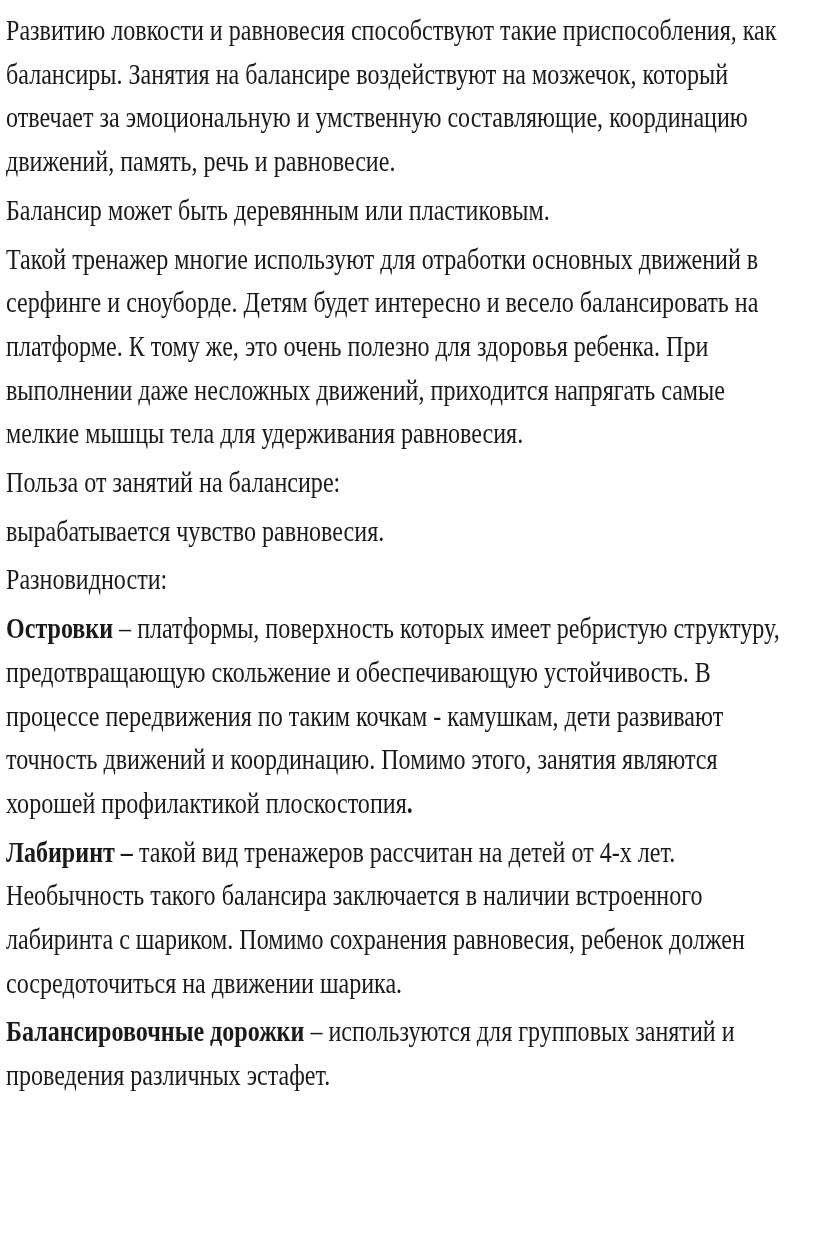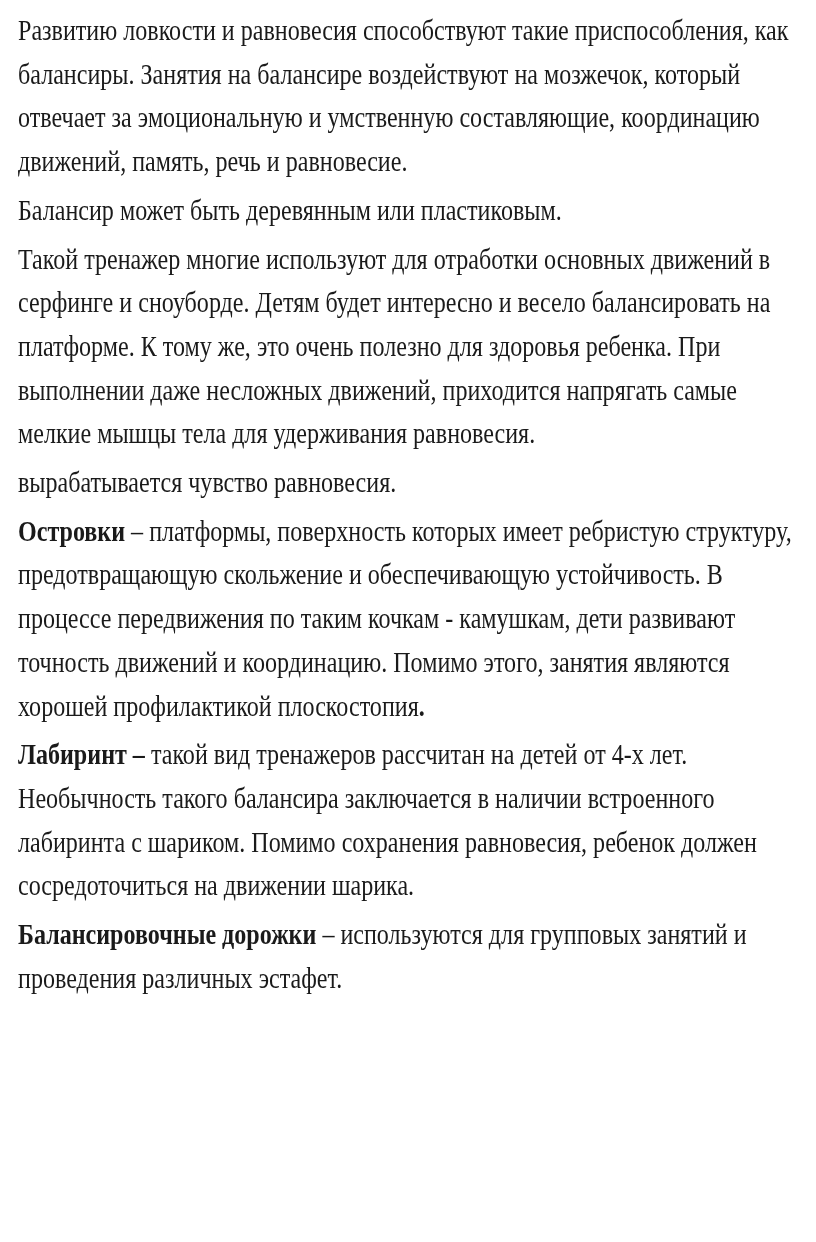--- a/index.html
+++ b/index.html
@@ -14,21 +14,21 @@
     box-sizing: border-box;
     padding: 9px 0 0 2px;
     background: #ffffff;
     overflow: hidden;
     font-family: "Liberation Serif", "DejaVu Serif", serif;
     font-size: 29px;
     color: #1a1a1a;
     -webkit-font-smoothing: antialiased;
   }
   .para {
-    margin: 0 0 5px 16px;
+    margin: 0 0 5px 4px;
   }
   .line {
     line-height: 43.7px;
     white-space: nowrap;
     transform: scaleX(0.83);
     transform-origin: 0 50%;
   }
   .line b {
     font-weight: bold;
   }
@@ -50,28 +50,34 @@
   </div>
 
   <div class="para">
     <div class="line">Такой тренажер многие используют для отработки основных движений в</div>
     <div class="line">серфинге и сноуборде. Детям будет интересно и весело балансировать на</div>
     <div class="line">платформе. К тому же, это очень полезно для здоровья ребенка. При</div>
     <div class="line">выполнении даже несложных движений, приходится напрягать самые</div>
     <div class="line">мелкие мышцы тела для удерживания равновесия.</div>
   </div>
 
+  <div class="para">
+    <div class="line">Польза от занятий на балансире:</div>
+  </div>
 
 
 
 
   <div class="para">
     <div class="line">вырабатывается чувство равновесия.</div>
   </div>
 
+  <div class="para">
+    <div class="line">Разновидности:</div>
+  </div>
 
   <div class="para">
     <div class="line"><b>Островки</b><span> – платформы, поверхность которых имеет ребристую структуру,</span></div>
     <div class="line">предотвращающую скольжение и обеспечивающую устойчивость. В</div>
     <div class="line">процессе передвижения по таким кочкам - камушкам, дети развивают</div>
     <div class="line">точность движений и координацию. Помимо этого, занятия являются</div>
     <div class="line"><span>хорошей профилактикой плоскостопия</span><b>.</b></div>
   </div>
 
   <div class="para">

